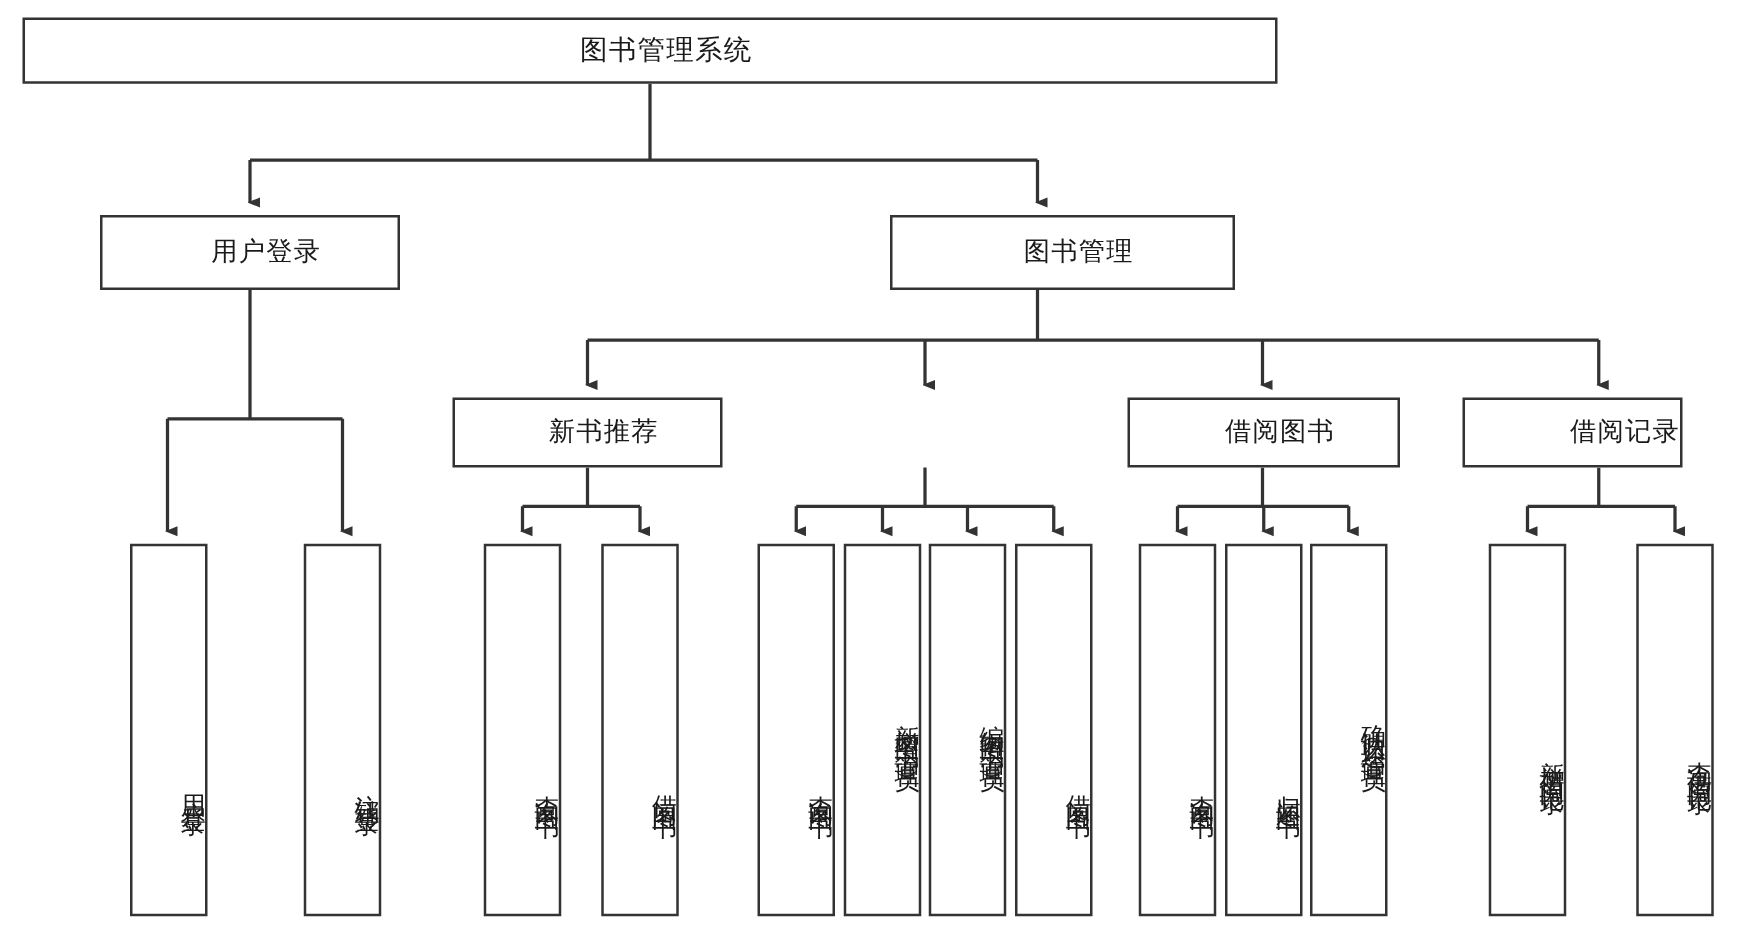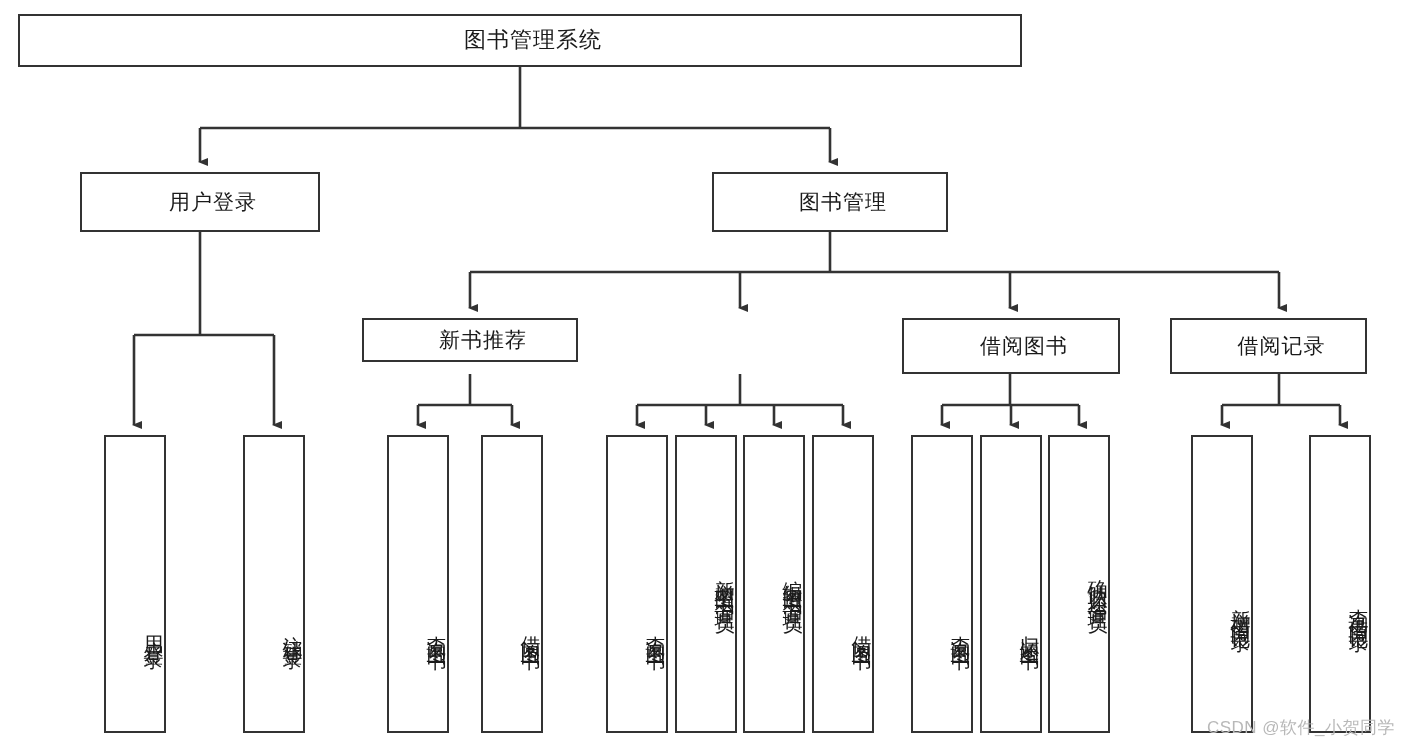--- a/index.html
+++ b/index.html
@@ -143,31 +143,31 @@
     </g>
   </svg>
 
   <div class="node horiz root" style="left:18px; top:14px; width:1004px; height:53px;">
     <span>图书管理系统</span>
   </div>
 
   <div class="node horiz" style="left:80px; top:172px; width:240px; height:60px;">
     <span>用户登录</span>
   </div>
-  <div class="node horiz" style="left:712px; top:172px; width:236px; height:60px;align-items:center;">
+  <div class="node horiz" style="left:712px; top:172px; width:276px; height:60px;align-items:center;">
     <span>图书管理</span>
   </div>
 
-  <div class="node horiz" style="left:362px; top:318px; width:216px; height:44px;">
+  <div class="node horiz" style="left:362px; top:318px; width:216px; height:56px;">
     <span>新书推荐</span>
   </div>
   <div class="node horiz" style="left:902px; top:318px; width:218px; height:56px;">
     <span>借阅图书</span>
   </div>
-  <div class="node horiz" style="left:1170px; top:318px; width:197px; height:56px;">
+  <div class="node horiz" style="left:1170px; top:318px; width:176px; height:56px;justify-content:flex-end;">
     <span>借阅记录</span>
   </div>
 
   <div class="node vert short" style="left:104px; top:435px; width:62px; height:298px;">
     <span class="vtext">用户登录</span>
   </div>
   <div class="node vert short" style="left:243px; top:435px; width:62px; height:298px;">
     <span class="vtext">注销登录</span>
   </div>
 
@@ -201,15 +201,14 @@
     <span class="vtext">确认归还（管理员）</span>
   </div>
 
   <div class="node vert medium" style="left:1191px; top:435px; width:62px; height:298px;">
     <span class="vtext">新增借阅记录</span>
   </div>
   <div class="node vert medium" style="left:1309px; top:435px; width:62px; height:298px;">
     <span class="vtext">查询借阅记录</span>
   </div>
 
-  <div class="watermark">CSDN @软件_小贺同学</div>
 
 </div>
 
 </body></html>

